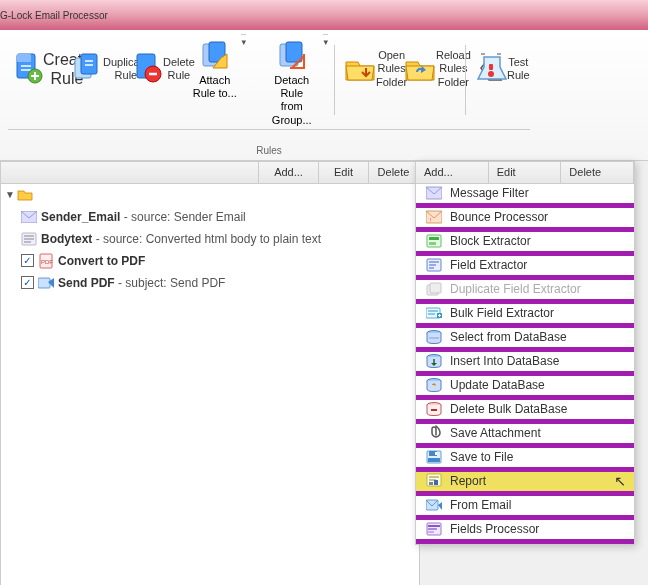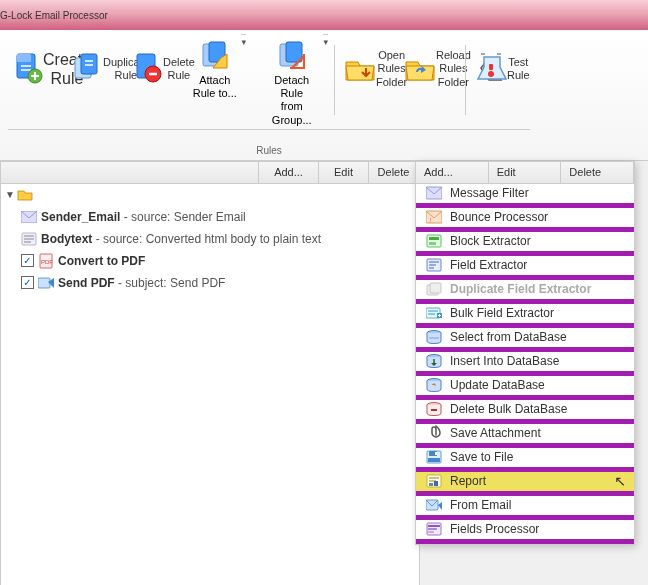--- a/index.html
+++ b/index.html
@@ -192,21 +192,20 @@
       font-size: 12px;
       color: #333;
       border-bottom: 5px solid #a21caf;
     }
     .ctx-item.highlighted {
       background: #f0e060;
     }
     .ctx-item.disabled {
       color: #aaa;
       cursor: default;
-      font-weight: bold;
     }
 
     .ctx-item-icon {
       width: 20px;
       height: 16px;
       margin-right: 6px;
       flex-shrink: 0;
       display: flex;
       align-items: center;
       justify-content: center;
@@ -569,21 +568,21 @@
         <svg width="16" height="14" viewBox="0 0 16 14">
           <rect x="1" y="1" width="14" height="12" rx="1" fill="#e0f0ff" stroke="#4488cc" stroke-width="0.8"></rect>
           <rect x="3" y="1" width="8" height="5" fill="#4488cc" rx="0.5"></rect>
           <rect x="9" y="2" width="2" height="3" fill="white"></rect>
           <rect x="2" y="8" width="12" height="4" rx="0.5" fill="#4488cc"></rect>
         </svg>
       </div>
       <span>Save to File</span>
     </div>
 
-    <div class="ctx-item highlighted" style="position:relative;">
+    <div class="ctx-item highlighted" style="position:relative;align-items:flex-end;">
       <div class="ctx-item-icon">
         <svg width="16" height="14" viewBox="0 0 16 14">
           <rect x="1" y="1" width="14" height="12" rx="1" fill="#fffce0" stroke="#aaaa33" stroke-width="0.8"></rect>
           <line x1="3" y1="4" x2="13" y2="4" stroke="#888844" stroke-width="1"></line>
           <line x1="3" y1="7" x2="10" y2="7" stroke="#888844" stroke-width="1"></line>
           <rect x="3" y="9" width="4" height="3" fill="#6688aa"></rect>
           <rect x="8" y="7" width="4" height="5" fill="#4466aa"></rect>
         </svg>
       </div>
       <span>Report</span>

